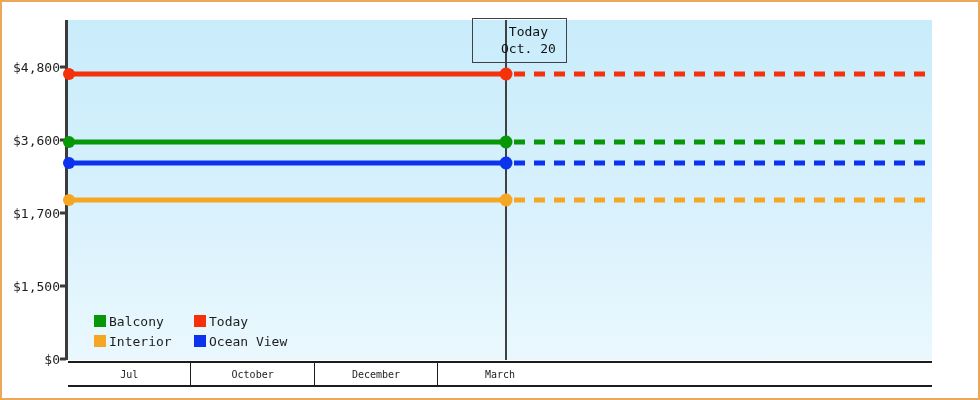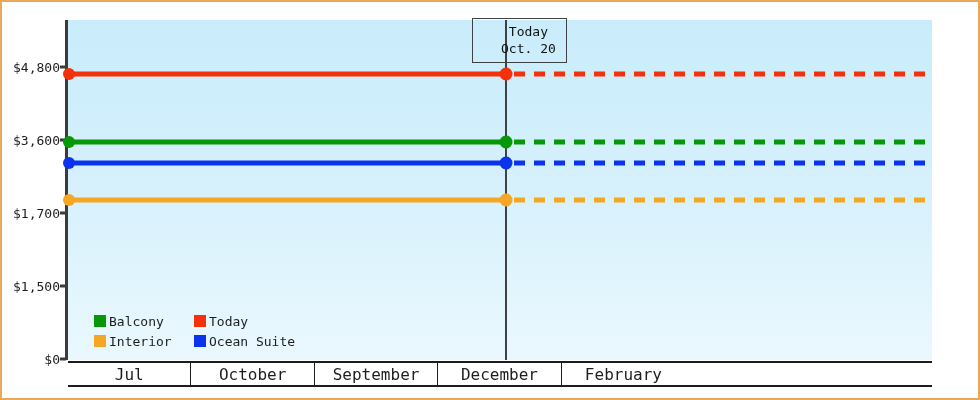--- a/index.html
+++ b/index.html
@@ -160,21 +160,21 @@
     border-top: 2px solid #1d1d1d;
     border-bottom: 2px solid #1d1d1d;
     box-sizing: border-box;
     z-index: 18;
     background: #ffffff;
   }
   .month-cell {
     display: flex;
     align-items: center;
     justify-content: center;
-    font-size: 16px;
+    font-size: 10px;
     color: #1d1d1d;
     border-right: 1px solid #1d1d1d;
     box-sizing: border-box;
     height: 100%;
     white-space: nowrap;
   }
   .month-cell:last-child { border-right: none; }
 </style>
 </head>
 <body>
@@ -233,25 +233,24 @@
       <div class="legend-item">
         <span class="legend-swatch" style="background: rgb(244, 49, 10);"></span>
         <span>Today</span>
       </div>
       <div class="legend-item">
         <span class="legend-swatch" style="background: rgb(245, 166, 35);"></span>
         <span>Interior</span>
       </div>
       <div class="legend-item">
         <span class="legend-swatch" style="background: rgb(11, 51, 238);"></span>
-        <span>Ocean Suite</span>
+        <span>Ocean View</span>
       </div>
     </div>
 
   <div id="month-band">
       <div class="month-cell" style="width: 123.429px;">Jul</div>
       <div class="month-cell" style="width: 123.429px;">October</div>
-      <div class="month-cell" style="width: 123.429px;">September</div>
       <div class="month-cell" style="width: 123.429px;">December</div>
-      <div class="month-cell" style="width: 123.429px;">February</div>
+      <div class="month-cell" style="width: 123.429px;">March</div>
     </div>
 
 </div>
 
 </body></html>

